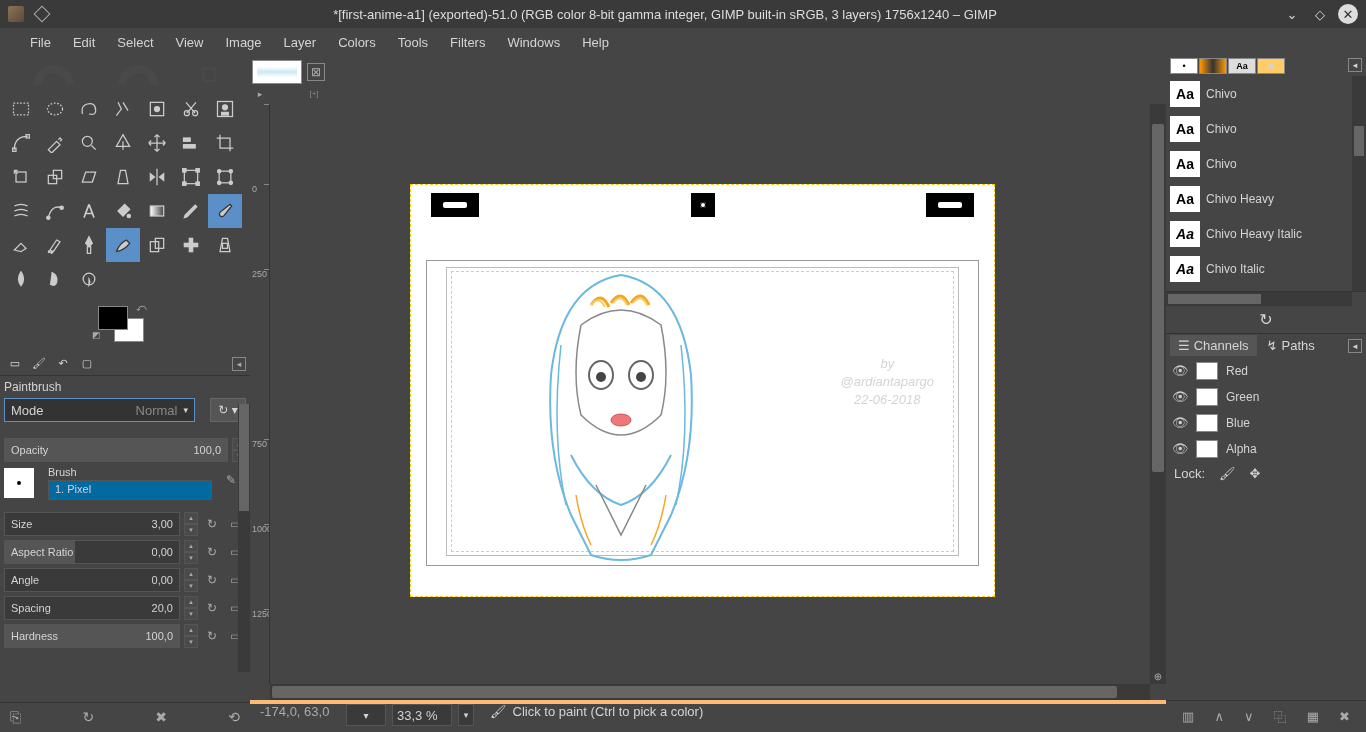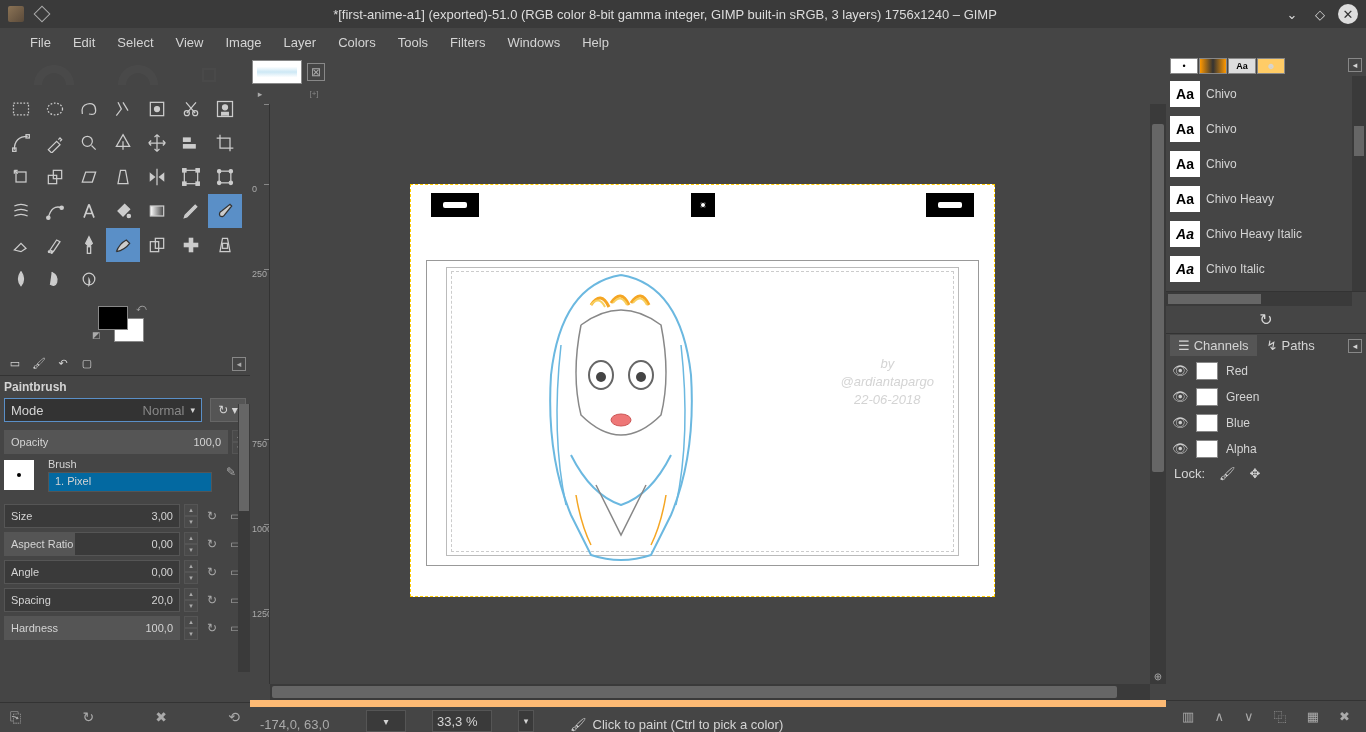--- a/index.html
+++ b/index.html
@@ -25,22 +25,22 @@
 .colorswatch{display:flex;align-items:center;padding:8px 0 8px 90px;position:relative;height:50px}
 .cs-fg{width:30px;height:24px;background:#000;border:1px solid #888;position:absolute;left:96px;top:8px;z-index:2}
 .cs-bg{width:30px;height:24px;background:#fff;border:1px solid #888;position:absolute;left:112px;top:20px}
 .cs-swap{position:absolute;left:134px;top:4px;font-size:10px;color:#aaa}
 .cs-def{position:absolute;left:90px;top:32px;font-size:9px;color:#aaa}
 .opt-tabs{height:24px;display:flex;align-items:center;gap:2px;padding:0 4px;border-bottom:1px solid #333}
 .opt-tab{width:22px;height:20px;display:flex;align-items:center;justify-content:center;font-size:11px}
 .opt-tabs .sp{flex:1}
 .opt-tabs .mbtn{width:14px;height:14px;border:1px solid #888;font-size:9px;color:#aaa;text-align:center;line-height:12px}
 .opt-panel{flex:1;display:flex;flex-direction:column;padding:4px;overflow:hidden;position:relative}
-.opt-title{font-size:12px;font-weight:bold;margin-bottom:4px}
-.opt-row{display:flex;align-items:center;gap:8px;margin-bottom:8px}
+.opt-title{font-size:12px;font-weight:normal;margin-bottom:4px}
+.opt-row{display:flex;align-items:center;gap:15px;margin-bottom:16px}
 .mode-sel{flex:1;height:24px;background:#333;border:1px solid #5a8fc7;display:flex;align-items:center;padding:0 6px;font-size:11px;color:#888}
 .mode-sel .v{margin-left:auto;color:#888}
 .mode-sel .chev{margin-left:6px;font-size:9px}
 .reset-btn{width:36px;height:24px;background:#555;border:1px solid #666;display:flex;align-items:center;justify-content:center;font-size:12px}
 .slider-row{display:flex;align-items:center;gap:4px;margin-bottom:4px}
 .slider{flex:1;height:24px;background:#3a3a3a;border:1px solid #555;display:flex;align-items:center;padding:0 6px;position:relative}
 .slider.filled::before{content:"";position:absolute;left:0;top:0;bottom:0;width:100%;background:#555}
 .slider.half::before{content:"";position:absolute;left:0;top:0;bottom:0;width:40%;background:#555}
 .slider .lbl{position:relative;z-index:1;font-size:11px}
 .slider .val{position:relative;z-index:1;margin-left:auto;font-size:11px}
@@ -80,21 +80,21 @@
 .canvas .frame2{position:absolute;left:35px;top:82px;right:35px;bottom:40px;border:1px solid #bbb}
 .canvas .frame3{position:absolute;left:40px;top:86px;right:40px;bottom:44px;border:1px dashed #ccc}
 .canvas .anime{position:absolute;left:80px;top:70px;width:260px;height:310px}
 .canvas .sig{position:absolute;right:60px;top:170px;font-size:13px;color:#7cc77c;font-style:italic;line-height:1.4;text-align:center}
 .scroll-v{width:16px;background:#3a3a3a;position:relative}
 .scroll-v .thumb{position:absolute;left:2px;right:2px;top:20px;height:60%;background:#666;border-radius:2px}
 .scroll-v .nav{position:absolute;bottom:0;left:0;right:0;height:16px;display:flex;align-items:center;justify-content:center;font-size:10px;color:#aaa}
 .scroll-h-wrap{height:16px;display:flex;margin-left:20px}
 .scroll-h{flex:1;background:#3a3a3a;position:relative}
 .scroll-h .thumb{position:absolute;top:2px;bottom:2px;left:2px;width:96%;background:#666;border-radius:2px}
-.statusbar{height:32px;display:flex;align-items:flex-end;padding:0 10px;gap:26px;border-top:7px solid #fdba74}
+.statusbar{height:32px;display:flex;align-items:flex-start;padding:0 10px;gap:6px;border-top:4px solid #fdba74}
 .statusbar .coords{min-width:80px;font-size:13px;color:#aaa}
 .statusbar .unit{width:40px;height:22px;background:#3a3a3a;border:1px solid #555;display:flex;align-items:center;justify-content:center;font-size:10px}
 .statusbar .zoom{width:60px;height:22px;background:#3a3a3a;border:1px solid #555;display:flex;align-items:center;padding:0 4px;font-size:11px}
 .statusbar .chev{width:16px;height:22px;background:#3a3a3a;border:1px solid #555;display:flex;align-items:center;justify-content:center;font-size:9px}
 .statusbar .hint{margin-left:10px;font-size:13px;display:flex;align-items:center;gap:6px}
 .right{width:200px;background:#454545;display:flex;flex-direction:column}
 .r-tabs{height:20px;display:flex;gap:1px;padding:2px 4px}
 .r-tab{width:28px;height:16px;background:#666;border:1px solid #888;display:flex;align-items:center;justify-content:center;font-size:9px}
 .r-tab.br{background:#fff;color:#000}
 .r-tab.pat{background:linear-gradient(90deg,#f90,#333,#f90)}

